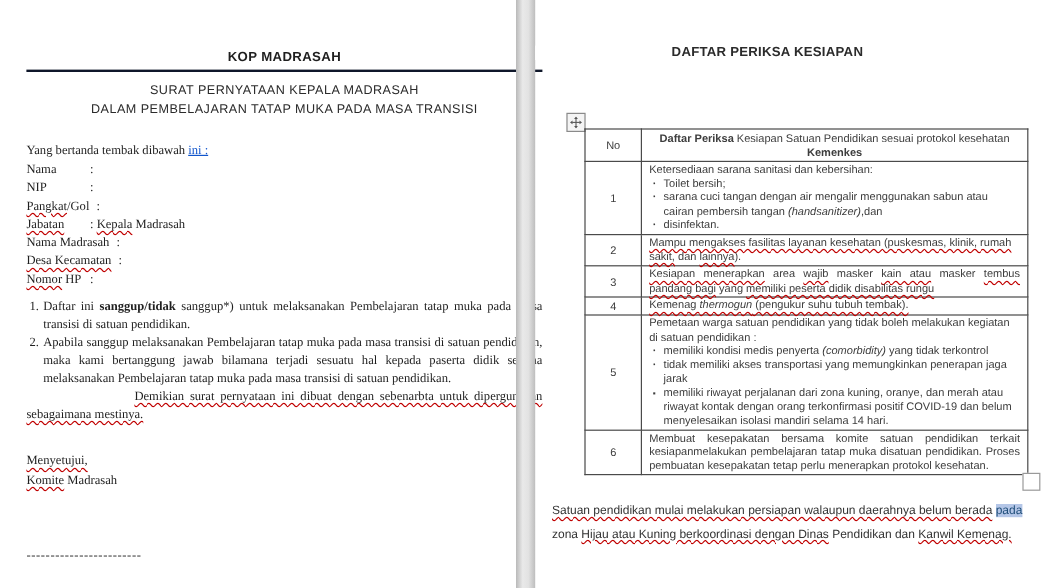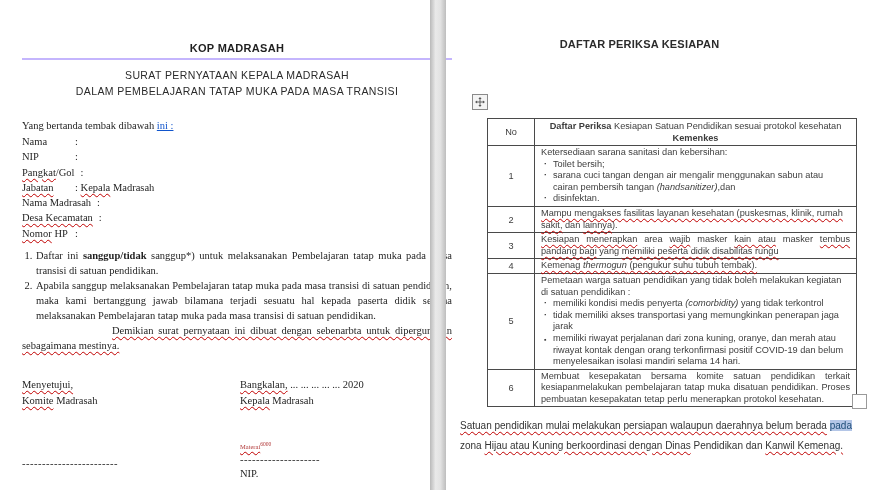--- a/index.html
+++ b/index.html
@@ -9,21 +9,21 @@
   .page{position:absolute;top:0;bottom:0;background:#fff;}
   .page-left{left:0;width:430px;}
   .page-gap{position:absolute;top:0;bottom:0;left:430px;width:16px;
             background:linear-gradient(90deg,#b9b9b9 0%,#e9e9e9 35%,#e2e2e2 65%,#bdbdbd 100%);}
   .page-right{left:446px;width:387px;}
 
   
   .lp{padding:0 20px 0 22px;font-family:"Liberation Serif",serif;font-size:10.5px;color:#1f1f1f;}
   .lp-kop{margin-top:42px;text-align:center;font-family:"Liberation Sans",sans-serif;
           font-weight:bold;font-size:11px;letter-spacing:.3px;padding-bottom:4px;
-          border-bottom:2px solid #c4b5fd;}
+          border-bottom:2px solid #0f172a;}
   .lp-sub1{margin-top:9px;text-align:center;font-family:"Liberation Sans",sans-serif;
            font-size:10.5px;letter-spacing:.4px;color:#2b2b2b;}
   .lp-sub2{margin-top:4px;text-align:center;font-family:"Liberation Sans",sans-serif;
            font-size:10.5px;letter-spacing:.4px;color:#2b2b2b;}
   .lp-intro{margin-top:21px;line-height:15px;}
   .lp-fields{margin-top:1px;}
   .field{display:flex;line-height:15.3px;}
   .field .lbl{min-width:47px;white-space:nowrap;}
   .field .val{margin-left:6px;white-space:nowrap;}
   .lp-list{margin:7px 0 0 0;padding-left:13px;}
@@ -40,21 +40,21 @@
   .sig-dash-r{margin-top:2px;}
   .nip{line-height:14px;}
 
   
   .rp{position:relative;font-family:"Liberation Sans",sans-serif;color:#3d3d3d;}
   .rp-title{margin-top:38px;text-align:center;font-weight:bold;font-size:11px;
             letter-spacing:.2px;color:#2b2b2b;}
   .move-handle{position:absolute;left:26px;top:56px;width:14px;height:14px;background:#f4f4f4;
                border:1px solid #8a8a8a;display:flex;align-items:center;justify-content:center;}
   .move-handle svg{display:block;}
-  table.checklist{position:absolute;left:41px;top:80px;width:370px;border-collapse:collapse;
+  table.checklist{position:absolute;left:41px;top:69px;width:370px;border-collapse:collapse;
                   font-size:9.2px;color:#3d3d3d;}
   table.checklist td{border:1px solid #4a4a4a;vertical-align:middle;padding:1px 6px;}
   td.no-cell{width:34px;text-align:center;padding:1px 2px;}
   td.hdr-cell{text-align:center;line-height:12px;padding:2px 6px;}
   .hdr-inner{max-width:292px;margin:0 auto;}
   .cell-p{line-height:11.6px;margin:0;}
   .cell-just{text-align:justify;}
   ul.cl{list-style:none;margin:0;padding:0;}
   ul.cl li{position:relative;padding-left:12px;line-height:11.6px;}
   ul.cl li::before{content:"\00B7";position:absolute;left:3px;font-weight:bold;}
@@ -122,27 +122,20 @@
     </ol>
 
     <p class="lp-closing"><span class="sq">Demikian surat pernyataan ini dibuat dengan sebenarbta untuk dipergunakan sebagaimana mestinya.</span></p>
 
     <div class="sig">
       <div class="sig-col-l">
         <div class="line1"><span class="sq">Menyetujui,</span></div>
         <div class="line2"><span class="sq">Komite</span><span> Madrasah</span></div>
         <div class="sig-dash sig-dash-l">------------------------</div>
       </div>
-      <div class="sig-col-r">
-        <div class="line1"><span class="sq">Bangkalan,</span><span> ... ... ... ... ... 2020</span></div>
-        <div class="line2"><span class="sq">Kepala</span><span> Madrasah</span></div>
-        <div class="materai"><span class="sq">Materai</span><span class="sup">6000</span></div>
-        <div class="sig-dash sig-dash-r">--------------------</div>
-        <div class="nip">NIP.</div>
-      </div>
     </div>
   </div>
 
   <div class="page-gap"></div>
 
   <div class="page page-right rp">
     <div class="rp-title">DAFTAR PERIKSA KESIAPAN</div>
 
     <div class="move-handle">
       <svg width="10" height="10" viewBox="0 0 10 10">

